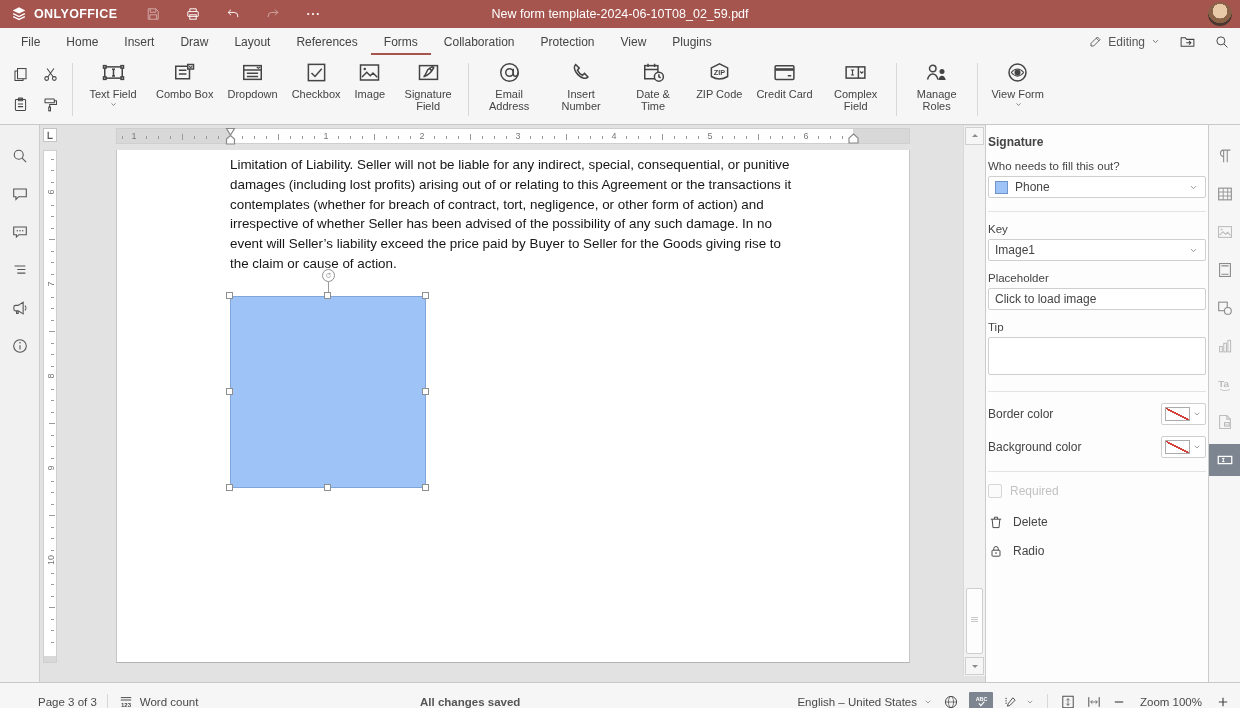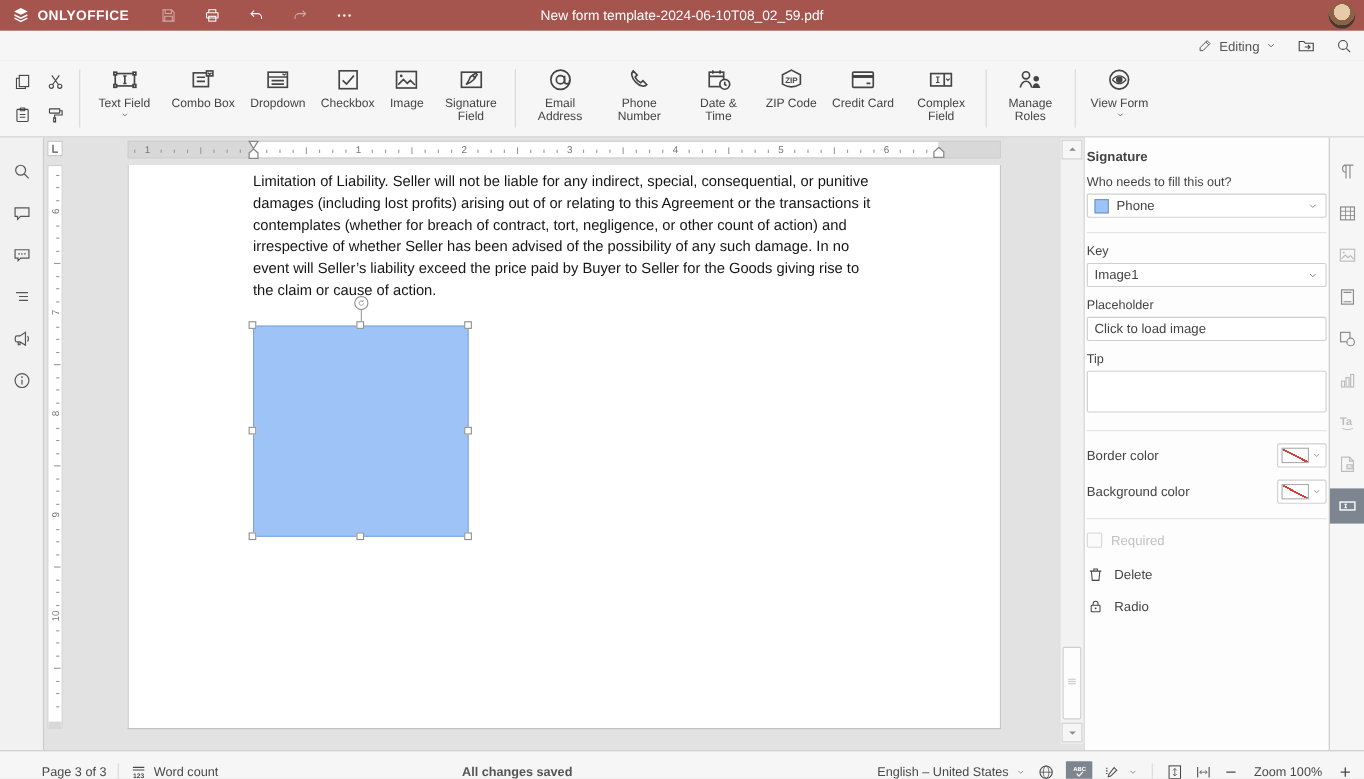--- a/index.html
+++ b/index.html
@@ -150,20 +150,33 @@
           <circle cx="10" cy="10" r="1.4" fill="currentColor" stroke="none"></circle>
           <circle cx="16" cy="10" r="1.4" fill="currentColor" stroke="none"></circle>
         </svg>
       </span>
   </div>
   <div class="doc-title">New form template-2024-06-10T08_02_59.pdf</div>
   <div class="avatar"></div>
 </div>
 
 <div class="menubar">
+  <div class="tabs" id="menu-tabs">
+      <div class="tab">File</div>
+      <div class="tab">Home</div>
+      <div class="tab">Insert</div>
+      <div class="tab">Draw</div>
+      <div class="tab">Layout</div>
+      <div class="tab">References</div>
+      <div class="tab active">Forms</div>
+      <div class="tab">Collaboration</div>
+      <div class="tab">Protection</div>
+      <div class="tab">View</div>
+      <div class="tab">Plugins</div>
+    </div>
   <div class="menubar-right">
     <div class="mode-btn">
       <span>
           <svg viewBox="0 0 20 20" width="15" height="15">
             <path d="M12.5 4 16 7.5 7.5 16H4v-3.5Z"></path>
             <path d="m11 5.5 3.5 3.5"></path>
           </svg>
         </span>
       <span>Editing</span>
       <span>
@@ -295,21 +308,21 @@
           </svg>
         </span>
         <span class="lbl">Email Address</span>
       </div>
       <div class="tool-btn">
         <span>
           <svg viewBox="0 0 20 20" width="25" height="25">
             <path d="M5.3 3.6C3.6 5.1 3.9 8.4 7.1 11.7c3.3 3.3 6.6 3.6 8.1 1.9l-2.8-2.9-1.6 1.5c-1.3-.6-3.5-2.8-4.1-4.1l1.5-1.6Z"></path>
           </svg>
         </span>
-        <span class="lbl">Phone Number</span>
+        <span class="lbl">Insert Number</span>
       </div>
       <div class="tool-btn">
         <span>
           <svg viewBox="0 0 20 20" width="25" height="25">
             <rect x="3" y="4.5" width="10.5" height="10.5"></rect>
             <path d="M3 7.5h10.5M5.6 3v2.6M10.9 3v2.6"></path>
             <circle cx="14.3" cy="13.3" r="3.6" fill="#f6f6f6"></circle>
             <path d="M14.3 11.4v2l1.4.9"></path>
           </svg>
         </span>
@@ -539,21 +552,21 @@
         <div class="vnum" style="top: 128px;">7</div>
         <div class="vnum" style="top: 220px;">8</div>
         <div class="vnum" style="top: 312px;">9</div>
         <div class="vnum" style="top: 404px;">10</div>
       </div>
 
     <div class="page">
       <div class="para" id="para">
           <div>Limitation of Liability. Seller will not be liable for any indirect, special, consequential, or punitive</div>
           <div>damages (including lost profits) arising out of or relating to this Agreement or the transactions it</div>
-          <div>contemplates (whether for breach of contract, tort, negligence, or other count of action) and</div>
+          <div>contemplates (whether for breach of contract, tort, negligence, or other form of action) and</div>
           <div>irrespective of whether Seller has been advised of the possibility of any such damage. In no</div>
           <div>event will Seller’s liability exceed the price paid by Buyer to Seller for the Goods giving rise to</div>
           <div>the claim or cause of action.</div>
         </div>
 
       <div class="img-field"></div>
       <div class="rot-line"></div>
       <div class="rotator">
           <span>
             <svg viewBox="0 0 20 20" width="9" height="9">

